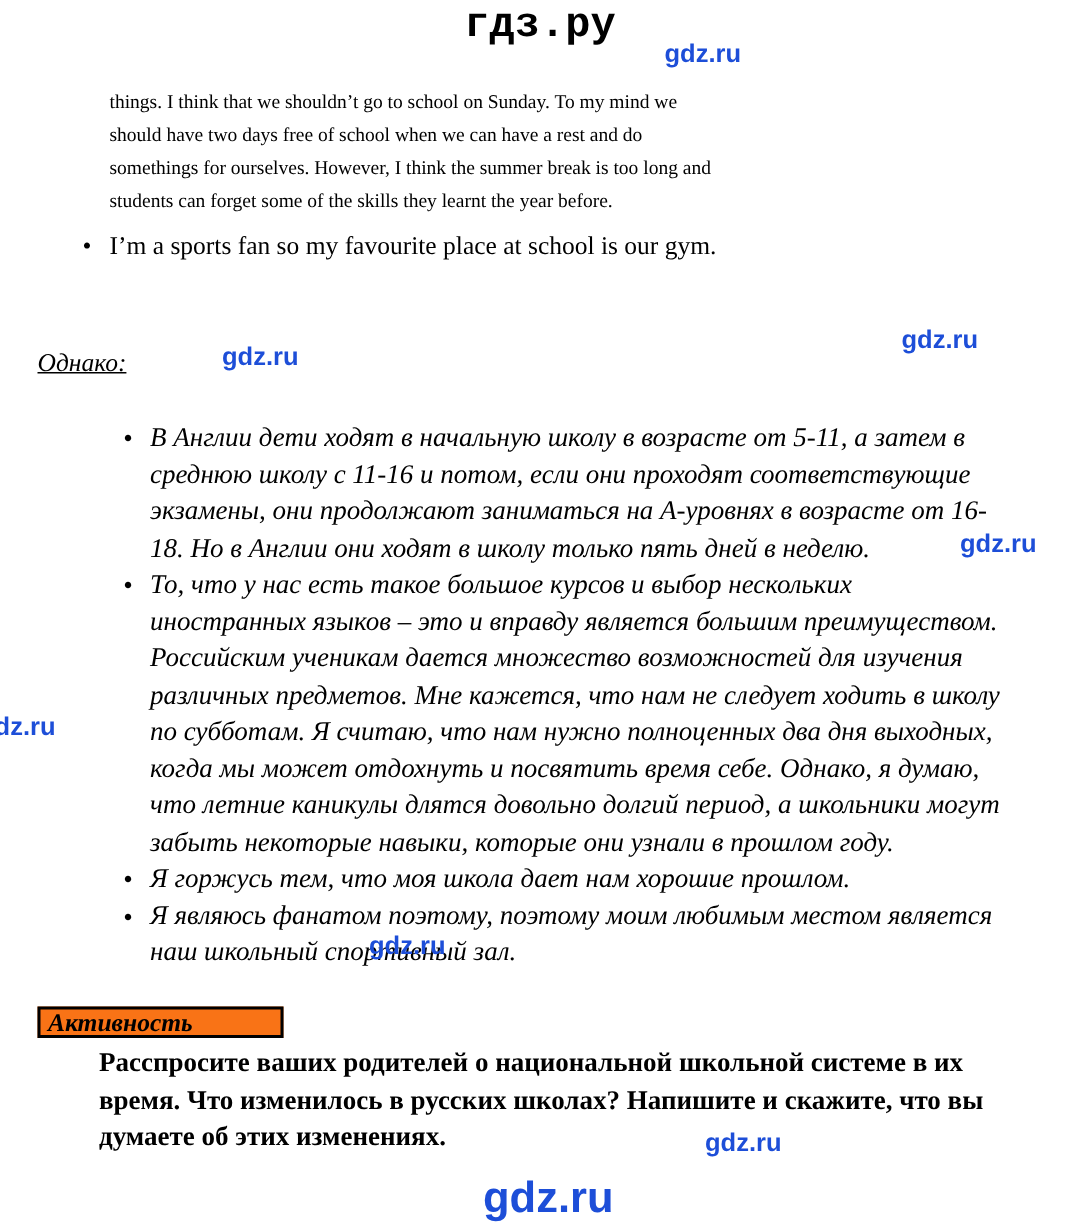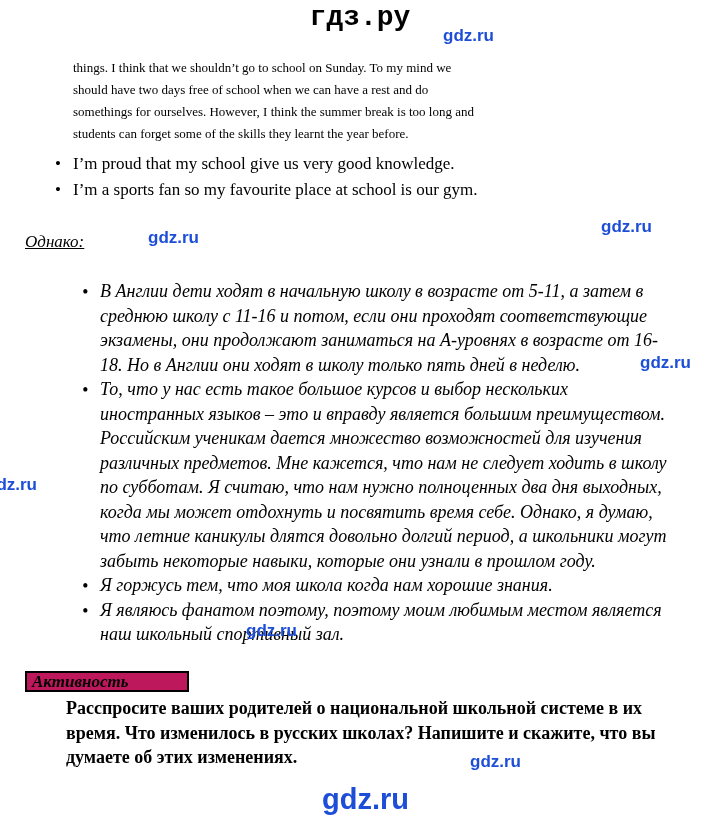--- a/index.html
+++ b/index.html
@@ -78,21 +78,21 @@
     margin-left: 27px;
   }
   .ru-bullets li::before { font-size: 18px; top: 1px; }
   .activity-box {
     position: absolute;
     left: 25px;
     top: 671px;
     width: 164px;
     height: 21px;
     border: 2px solid #000000;
-    background: #be185d;
+    background: #f97316;
   }
   .activity-label {
     font-weight: bold;
     font-style: italic;
     font-size: 17px;
     line-height: 17px;
     padding-left: 5px;
     white-space: nowrap;
   }
   .activity-task {
@@ -115,21 +115,20 @@
   <div class="site-title">гдз.ру</div>
 
   <div class="wm" style="left:443px; top:26px;">gdz.ru</div>
 
   <div class="eng-paragraph">things. I think that we shouldn’t go to school on Sunday. To my mind we
 should have two days free of school when we can have a rest and do
 somethings for ourselves. However, I think the summer break is too long and
 students can forget some of the skills they learnt the year before.</div>
 
   <ul class="bullet-list eng-bullets">
-    <li>I’m proud that my school give us very good knowledge.</li>
     <li>I’m a sports fan so my favourite place at school is our gym.</li>
   </ul>
 
   <div class="wm" style="left:148px; top:228px;">gdz.ru</div>
   <div class="wm" style="left:601px; top:217px;">gdz.ru</div>
 
   <div class="translation-heading">Однако:</div>
 
   <ul class="bullet-list ru-bullets">
     <li>В Англии дети ходят в начальную школу в возрасте от 5-11, а затем в
@@ -137,21 +136,21 @@
 экзамены, они продолжают заниматься на А-уровнях в возрасте от 16-
 18. Но в Англии они ходят в школу только пять дней в неделю.</li>
     <li>То, что у нас есть такое большое курсов и выбор нескольких
 иностранных языков – это и вправду является большим преимуществом.
 Российским ученикам дается множество возможностей для изучения
 различных предметов. Мне кажется, что нам не следует ходить в школу
 по субботам. Я считаю, что нам нужно полноценных два дня выходных,
 когда мы может отдохнуть и посвятить время себе. Однако, я думаю,
 что летние каникулы длятся довольно долгий период, а школьники могут
 забыть некоторые навыки, которые они узнали в прошлом году.</li>
-    <li>Я горжусь тем, что моя школа когда нам хорошие знания.</li>
+    <li>Я горжусь тем, что моя школа дает нам хорошие прошлом.</li>
     <li>Я являюсь фанатом поэтому, поэтому моим любимым местом является
 наш школьный спортивный зал.</li>
   </ul>
 
   <div class="wm" style="left:640px; top:353px;">gdz.ru</div>
   <div class="wm" style="left:-14px; top:475px;">gdz.ru</div>
   <div class="wm" style="left:246px; top:621px;">gdz.ru</div>
 
   <div class="activity-box">
     <div class="activity-label">Активность</div>

